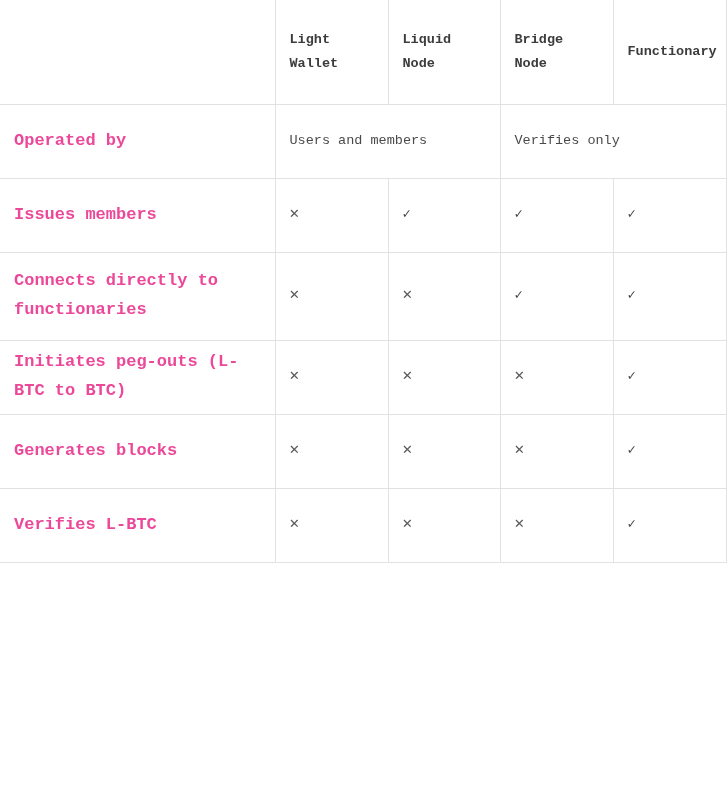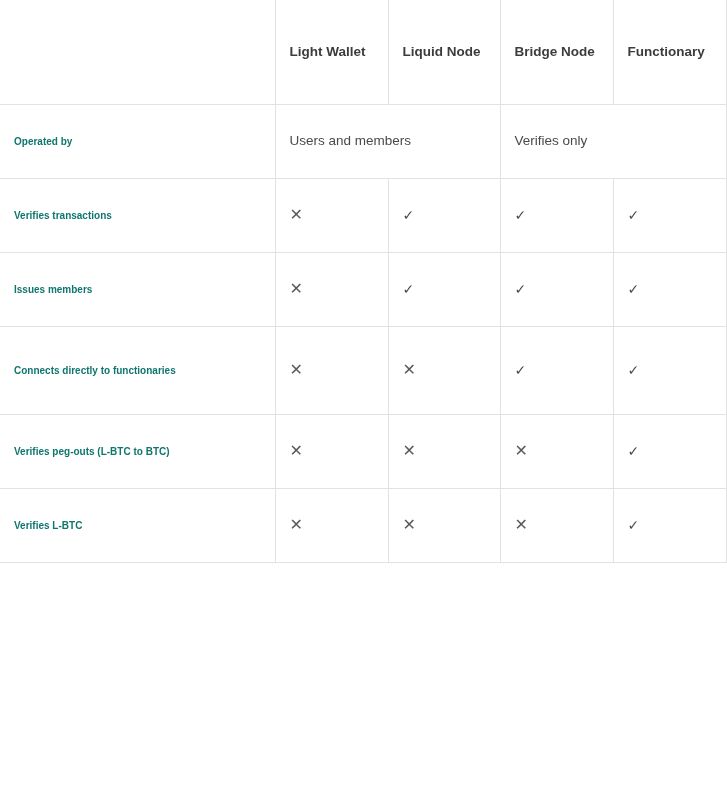--- a/index.html
+++ b/index.html
@@ -11,20 +11,21 @@
     width: 727px;
     height: 798px;
     font-family: "Liberation Sans", sans-serif;
     color: #3c3c3c;
     overflow: hidden;
   }
   .table-wrap {
     width: 727px;
     height: 798px;
     box-sizing: border-box;
+    font-family: Liberation Mono, monospace;
   }
   table.comparison {
     border-collapse: collapse;
     table-layout: fixed;
     width: 726px;
     margin: 0;
   }
   table.comparison col.c0 { width: 275px; }
   table.comparison col.c1 { width: 113px; }
   table.comparison col.c2 { width: 112px; }
@@ -62,22 +63,22 @@
     border-right: 1px solid #e2e2e2;
   }
 
   
   tbody td {
     font-size: 13.5px;
     line-height: 1.7;
   }
   td.rowlabel {
     font-weight: bold;
-    color: #0f766e;
-    font-size: 10px;
+    color: #ec4899;
+    font-size: 17px;
   }
   td.note {
     font-weight: normal;
     color: #4a4a4a;
     font-size: 13.5px;
     margin-top: 12px;
   }
   td.mark {
     text-align: left;
     font-size: 15px;
@@ -121,53 +122,53 @@
       </tr>
     </thead>
     <tbody>
       <tr>
         <td class="rowlabel">Operated by</td>
         <td class="note" colspan="2">Users and members</td>
         <td class="note" colspan="2">Verifies only</td>
       </tr>
 
 
-      <tr>
-        <td class="rowlabel">Verifies transactions</td>
-        <td class="mark"><span class="cross">✕</span></td>
-        <td class="mark"><span class="check">✓</span></td>
-        <td class="mark"><span class="check">✓</span></td>
-        <td class="mark"><span class="check">✓</span></td>
-      </tr>
 
       <tr>
         <td class="rowlabel">Issues members</td>
         <td class="mark"><span class="cross">✕</span></td>
         <td class="mark"><span class="check">✓</span></td>
         <td class="mark"><span class="check">✓</span></td>
         <td class="mark"><span class="check">✓</span></td>
       </tr>
 
 
       <tr class="tall">
         <td class="rowlabel">Connects directly to functionaries</td>
         <td class="mark"><span class="cross">✕</span></td>
         <td class="mark"><span class="cross">✕</span></td>
         <td class="mark"><span class="check">✓</span></td>
         <td class="mark"><span class="check">✓</span></td>
       </tr>
 
       <tr>
-        <td class="rowlabel">Verifies peg-outs (L-BTC to BTC)</td>
+        <td class="rowlabel">Initiates peg-outs (L-BTC to BTC)</td>
         <td class="mark"><span class="cross">✕</span></td>
         <td class="mark"><span class="cross">✕</span></td>
         <td class="mark"><span class="cross">✕</span></td>
         <td class="mark"><span class="check">✓</span></td>
       </tr>
 
+      <tr>
+        <td class="rowlabel">Generates blocks</td>
+        <td class="mark"><span class="cross">✕</span></td>
+        <td class="mark"><span class="cross">✕</span></td>
+        <td class="mark"><span class="cross">✕</span></td>
+        <td class="mark"><span class="check">✓</span></td>
+      </tr>
 
       <tr>
         <td class="rowlabel">Verifies L-BTC</td>
         <td class="mark"><span class="cross">✕</span></td>
         <td class="mark"><span class="cross">✕</span></td>
         <td class="mark"><span class="cross">✕</span></td>
         <td class="mark"><span class="check">✓</span></td>
       </tr>
     </tbody>
   </table>

